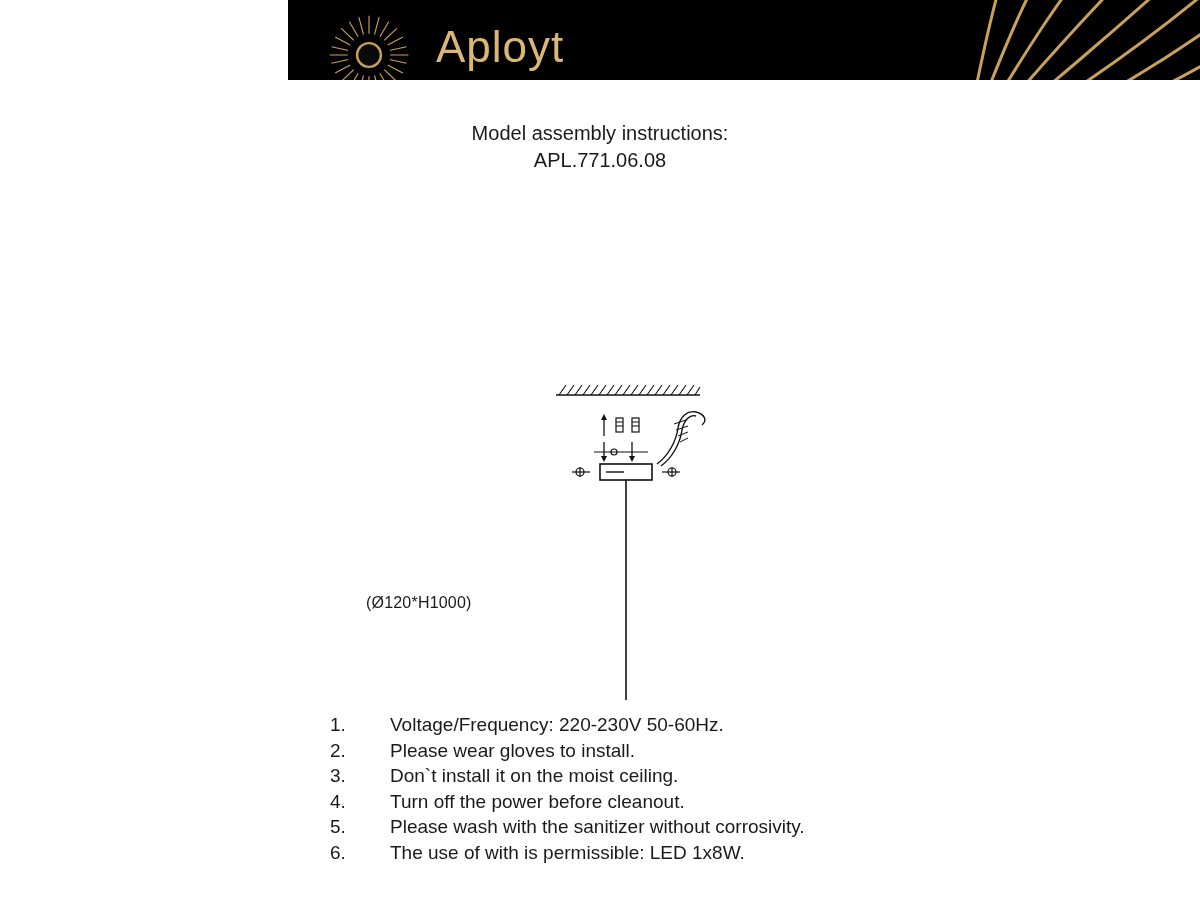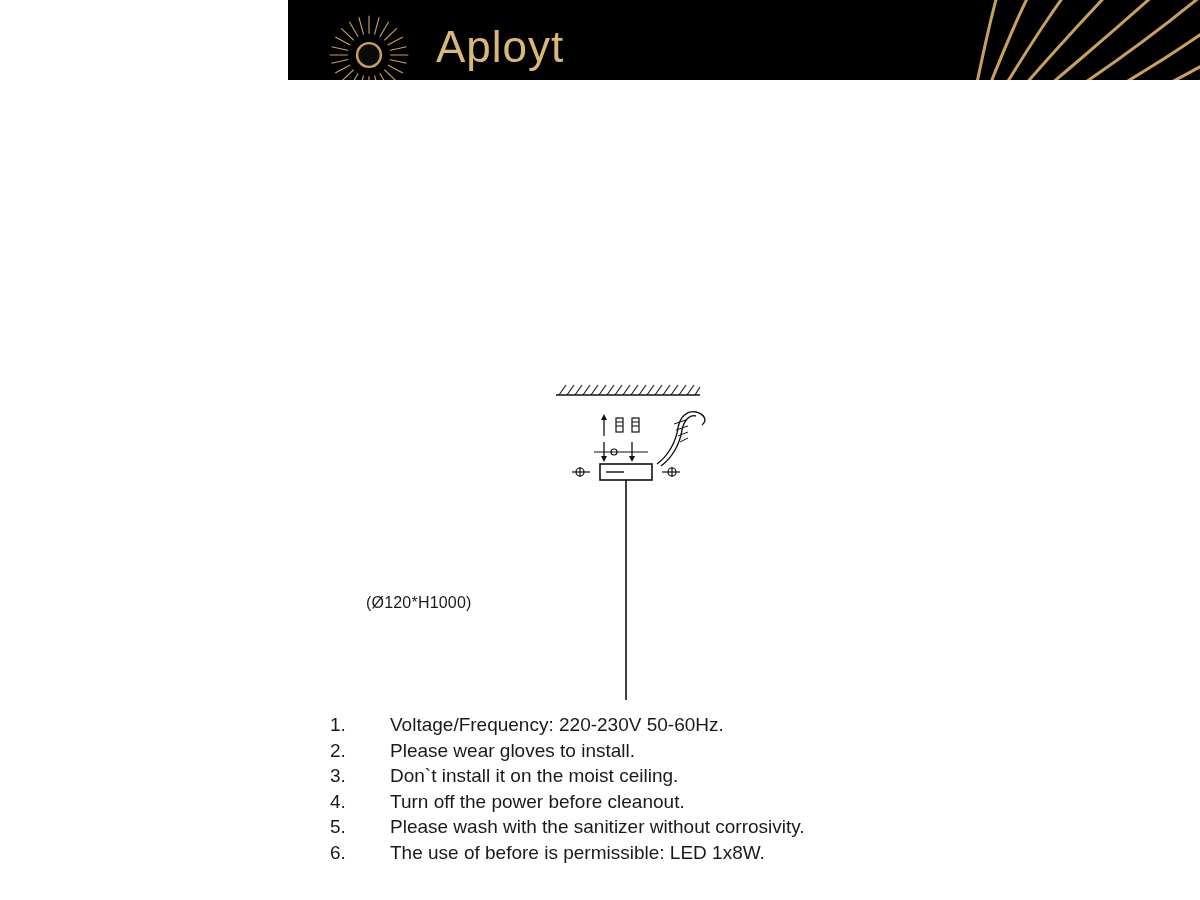--- a/index.html
+++ b/index.html
@@ -164,20 +164,22 @@
         <path d="M60 250 C 120 180 180 110 262 28"></path>
         <path d="M60 250 C 108 172 150 95 222 12"></path>
         <path d="M60 250 C 95 165 122 80 178 2"></path>
         <path d="M60 250 C 82 160 92 70 130 0"></path>
       </g>
     </svg>
   </div>
 </div>
 
 <div class="title-block">
+  <div class="title-line1">Model assembly instructions:</div>
+  <div class="title-line2">APL.771.06.08</div>
 </div>
 
 <div class="drawing">
 
   <svg width="1200" height="520" viewBox="0 0 1200 520">
 
     <g>
       <line x1="528" y1="215" x2="672" y2="215" stroke="#111" stroke-width="1.6"></line>
       <g stroke="#111" stroke-width="1.1">
         <line x1="531" y1="215" x2="538" y2="205"></line>
@@ -315,15 +317,15 @@
   <div class="instr-row">
     <span class="instr-num">4.</span>
     <span class="instr-text">Turn off the power before cleanout.</span>
   </div>
   <div class="instr-row">
     <span class="instr-num">5.</span>
     <span class="instr-text">Please wash with the sanitizer without corrosivity.</span>
   </div>
   <div class="instr-row">
     <span class="instr-num">6.</span>
-    <span class="instr-text">The use of before is permissible: LED 1x8W.</span>
+    <span class="instr-text">The use of with is permissible: LED 1x8W.</span>
   </div>
 </div>
 
 </body></html>

